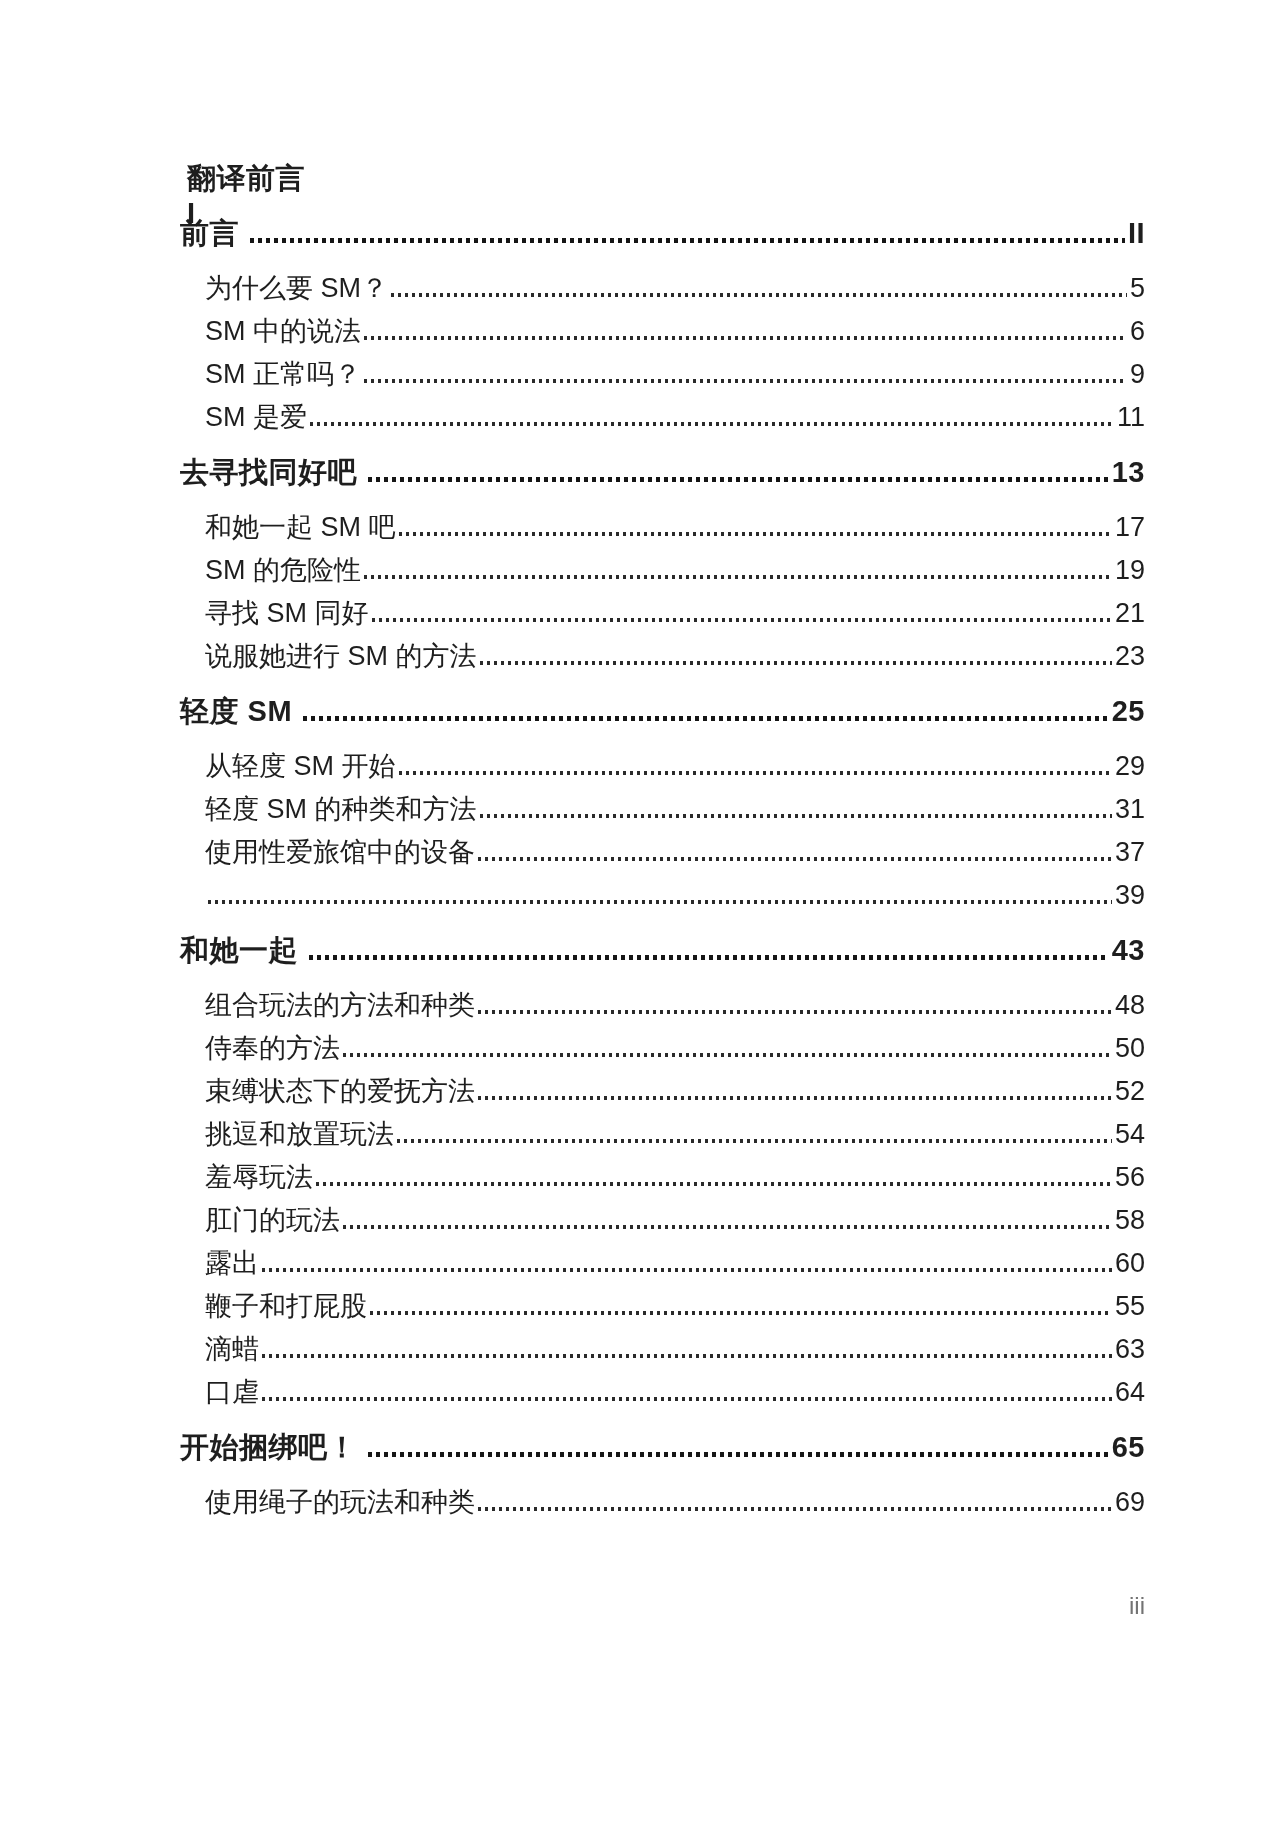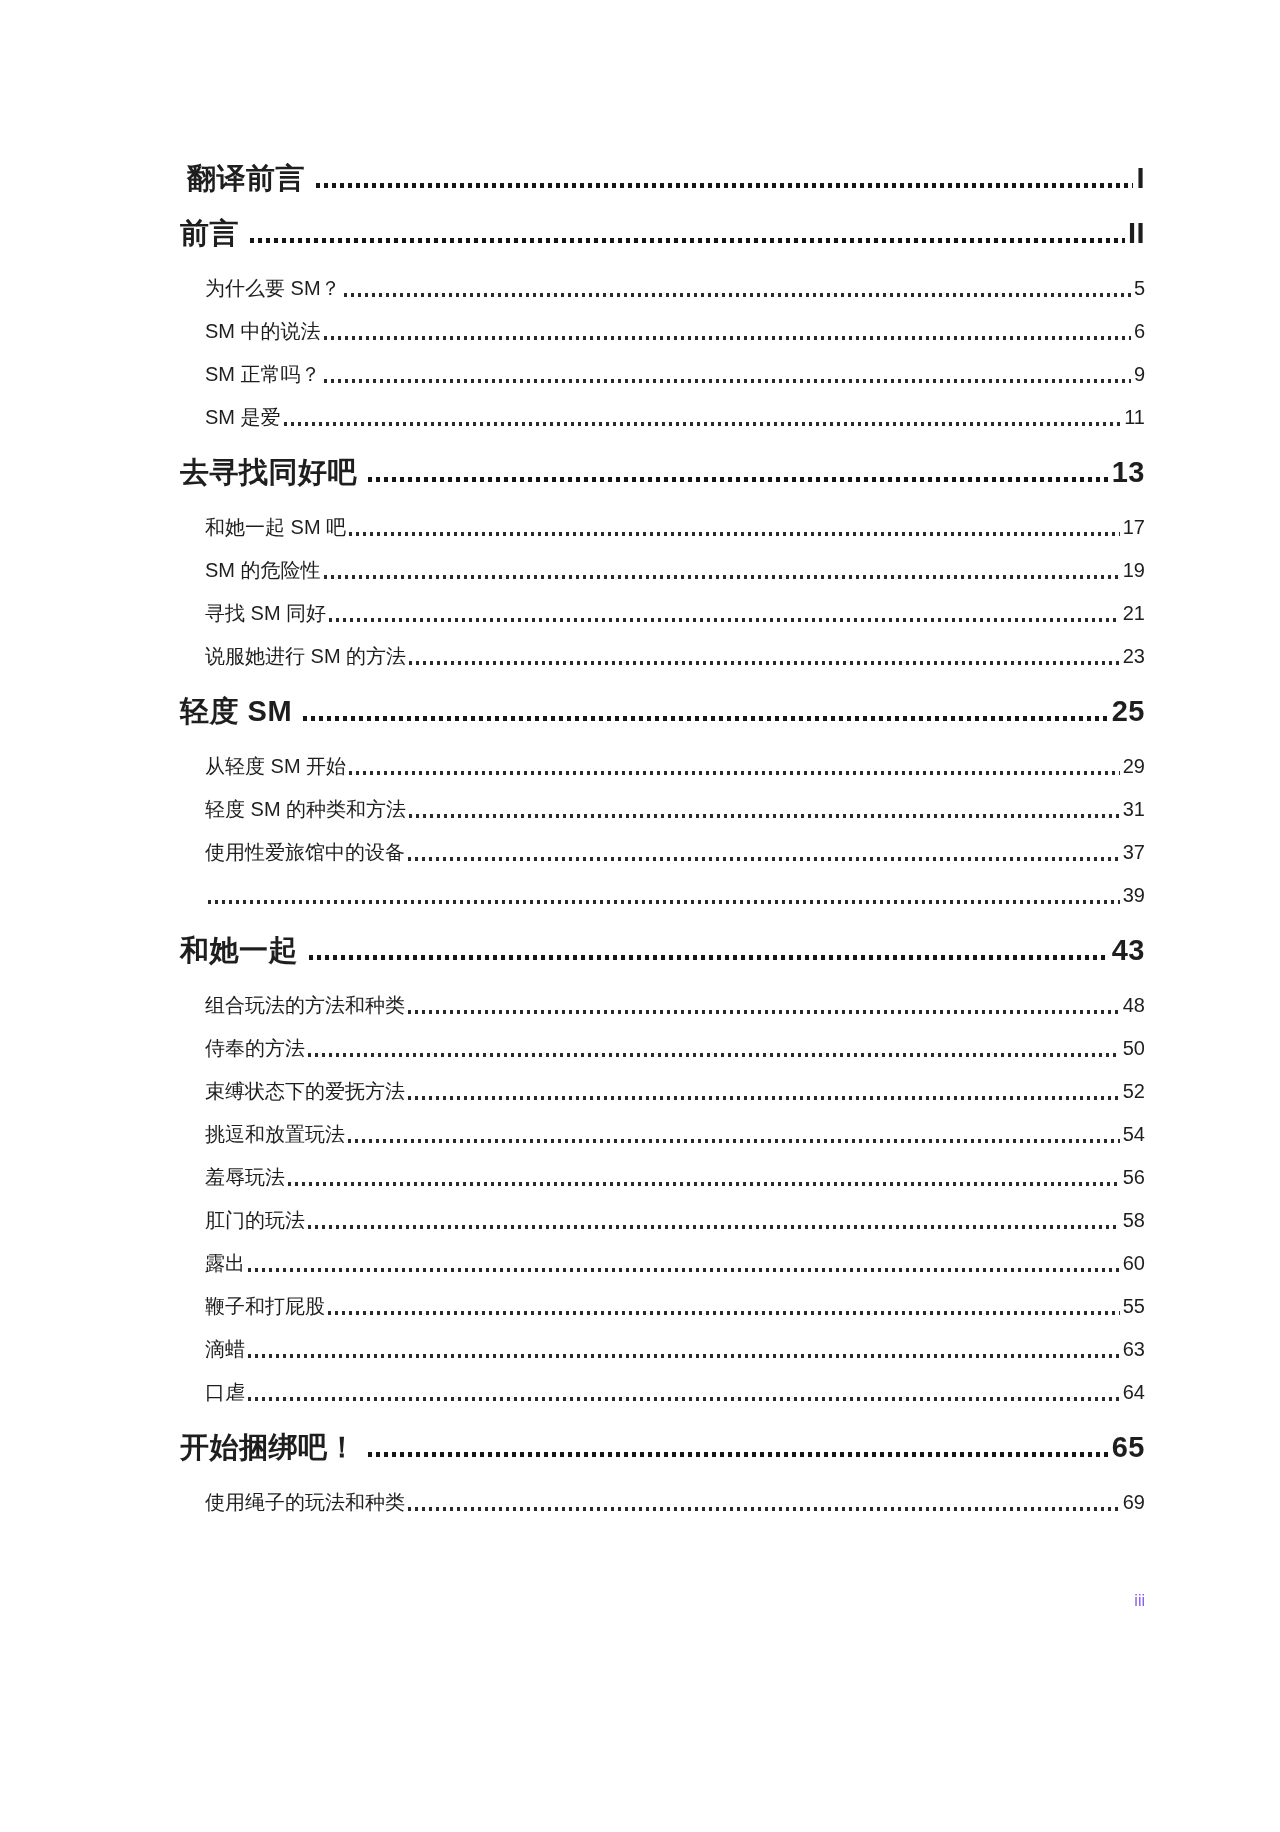--- a/index.html
+++ b/index.html
@@ -20,37 +20,38 @@
     left: 180px;
     top: 138px;
     width: 965px;
   }
   .row {
     display: flex;
     align-items: baseline;
     height: 30px;
     line-height: 30px;
     margin-bottom: 13px;
-    font-size: 20px;
+    font-size: 27px;
     box-sizing: border-box;
     white-space: nowrap;
     cursor: default;
   }
   .row.lvl1 {
     font-weight: bold;
     font-size: 29px;
     margin-top: 25px;
     margin-bottom: 25px;
     letter-spacing: 0.5px;
   }
   .row.lvl2 {
     padding-left: 25px;
   }
   .row.offset {
     padding-left: 7px;
+    flex-direction: column;
   }
   .label {
     flex: 0 0 auto;
   }
   .leader {
     flex: 1 1 auto;
     align-self: flex-end;
     height: 4px;
     margin: 0 3px 6px 3px;
     background-image: repeating-linear-gradient(to right, #2a2a2a 0 3px, transparent 3px 7px);
@@ -63,22 +64,22 @@
   }
   .pagenum {
     flex: 0 0 auto;
   }
   .footer-num {
     position: absolute;
     top: 1592px;
     left: 1075px;
     width: 70px;
     text-align: right;
-    font-size: 16px;
-    color: #8b5cf6;
+    font-size: 24px;
+    color: #737373;
   }
 </style>
 </head>
 <body>
 
 <div class="toc" id="toc-list">
   <div class="row lvl1 offset">
     <span class="label">翻译前言</span>
     <span class="leader"></span>
     <span class="pagenum">I</span>

